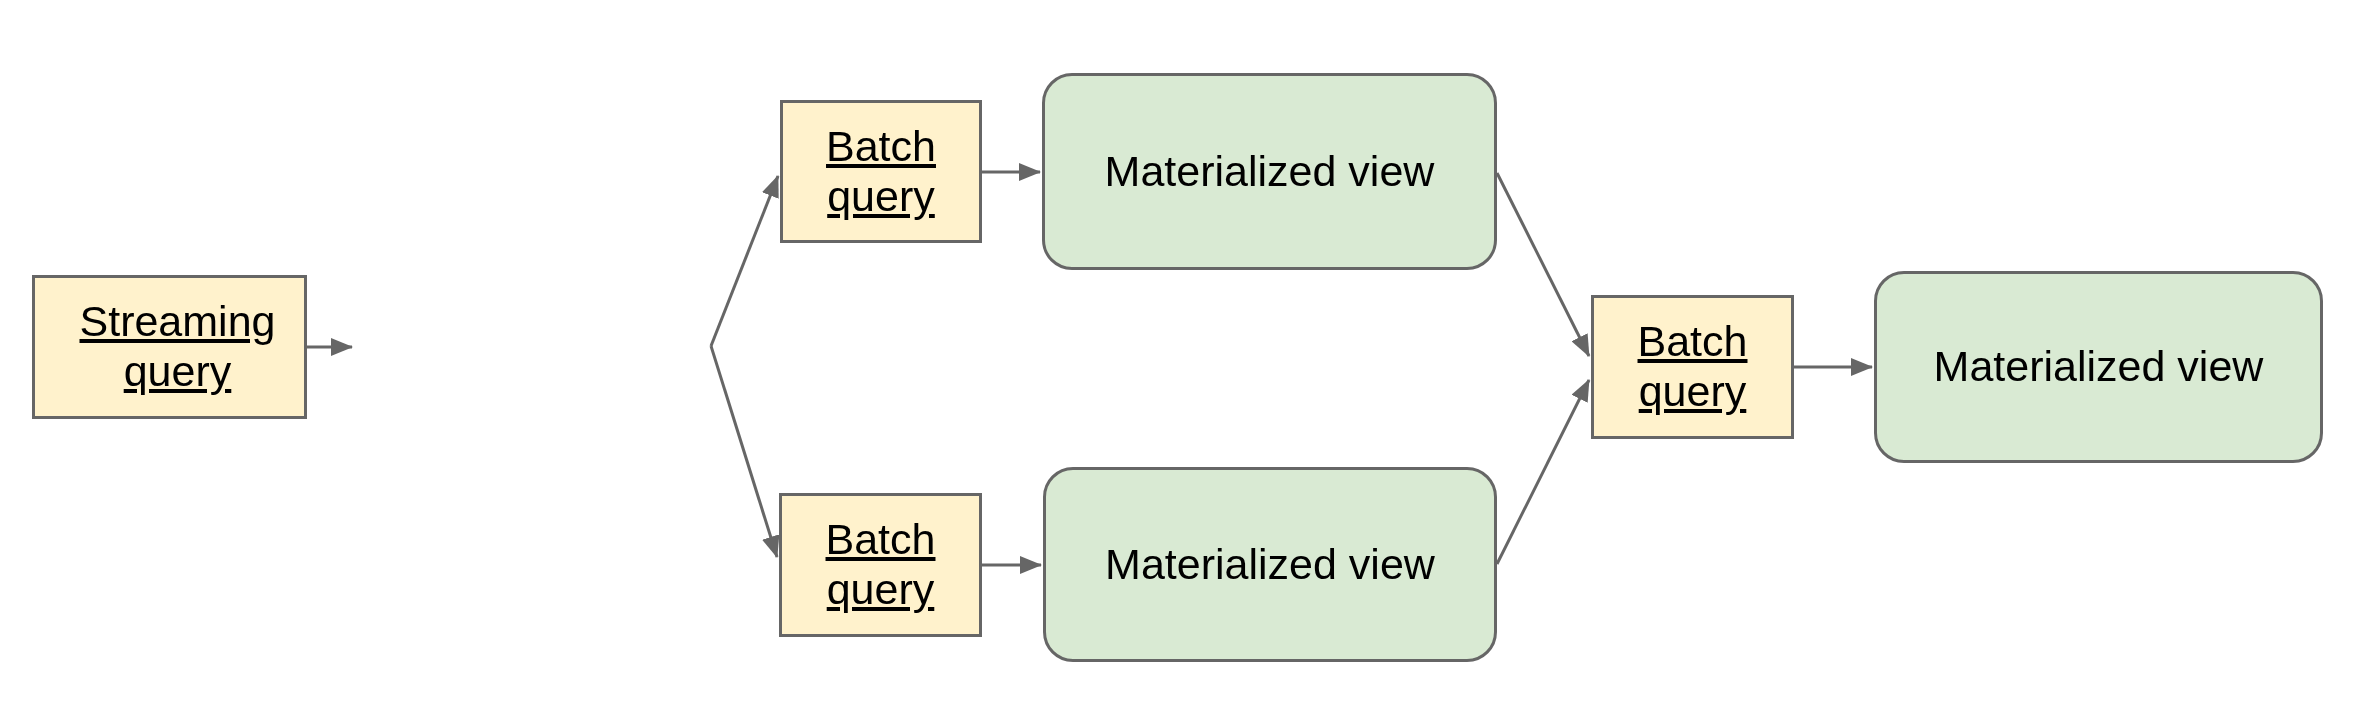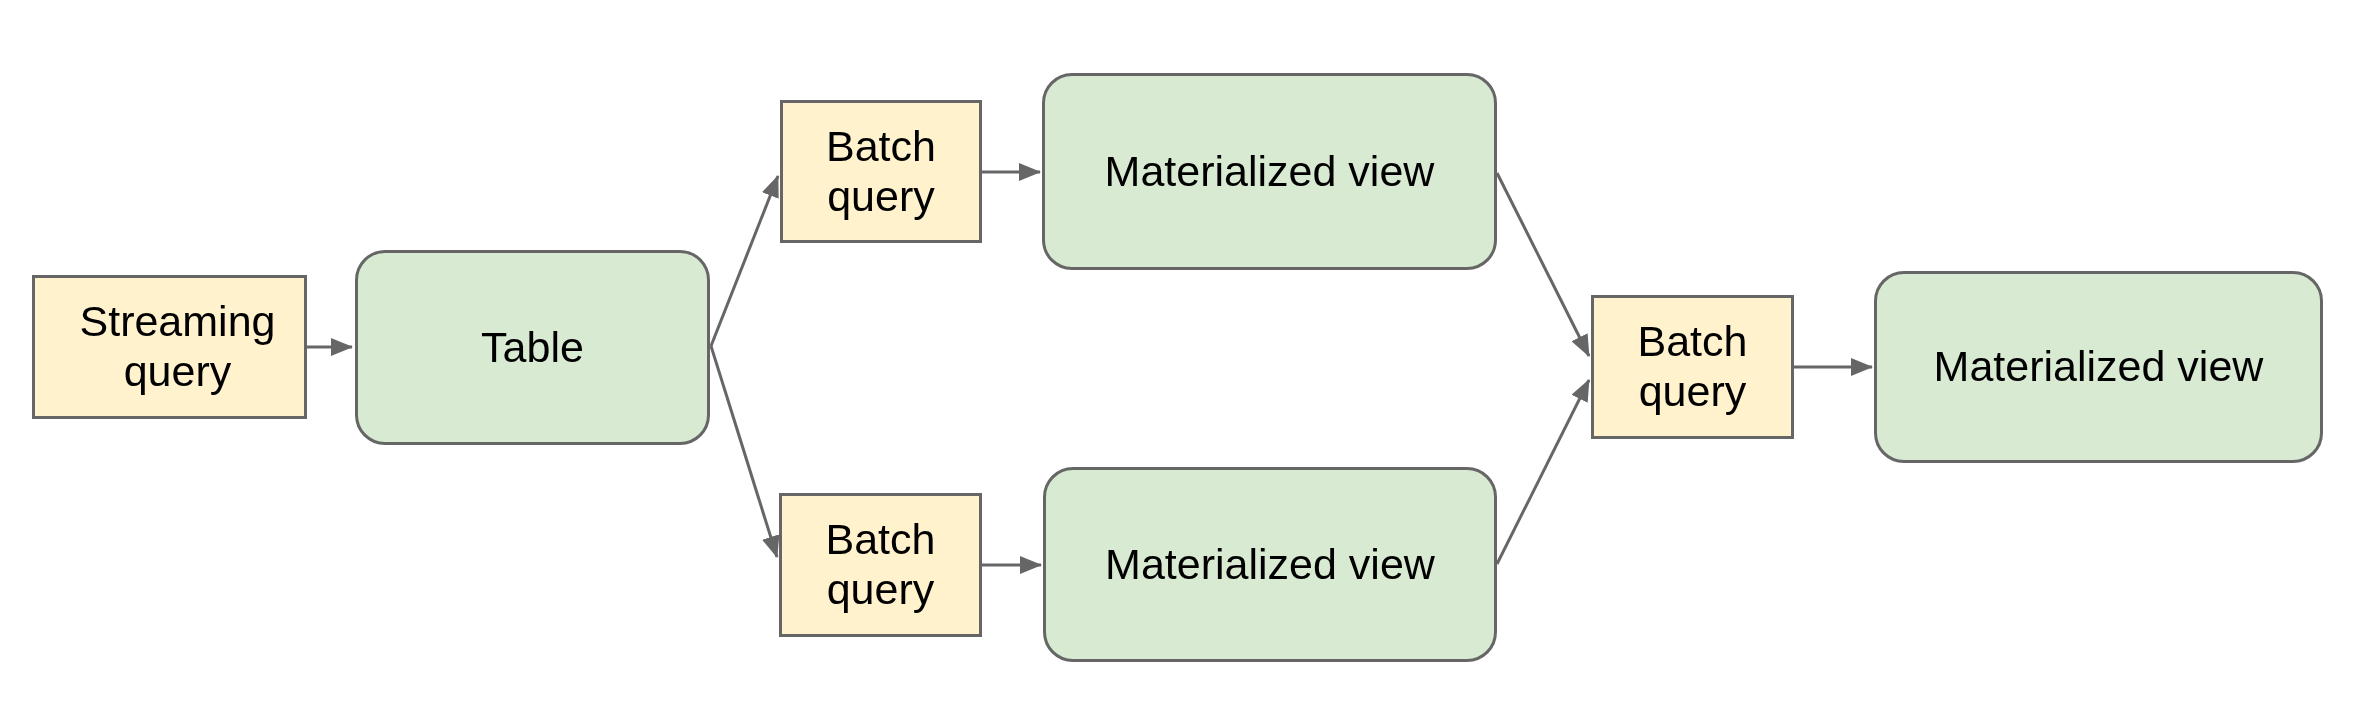--- a/index.html
+++ b/index.html
@@ -32,20 +32,21 @@
     justify-content: center;
     text-align: center;
     color: #000000;
     font-size: 43px;
     line-height: 1.16;
     padding: 0 8px;
   }
   .node.query {
     background: #FFF2CC;
     border-radius: 0;
+    text-decoration: underline;
   }
   .node.entity {
     background: #D9EAD3;
     border-radius: 30px;
   }
   
   .n-streaming      { left: 32px;   top: 275px; width: 275px; height: 144px; padding-left: 24px; }
   .n-table          { left: 355px;  top: 250px; width: 355px; height: 195px; }
   .n-bq-top         { left: 780px;  top: 100px; width: 202px; height: 143px; }
   .n-mv-top         { left: 1042px; top: 73px;  width: 455px; height: 197px; }
@@ -72,23 +73,20 @@
     <line x1="982" y1="565" x2="1041" y2="565" stroke="#666666" stroke-width="3" marker-end="url(#arrowhead)"></line>
     <line x1="1497" y1="173" x2="1589" y2="356" stroke="#666666" stroke-width="3" marker-end="url(#arrowhead)"></line>
     <line x1="1497" y1="564" x2="1589" y2="380" stroke="#666666" stroke-width="3" marker-end="url(#arrowhead)"></line>
     <line x1="1794" y1="367" x2="1872" y2="367" stroke="#666666" stroke-width="3" marker-end="url(#arrowhead)"></line>
   </svg>
 
   <div class="node query  n-streaming">
     <span>Streaming query</span>
   </div>
 
-  <div class="node entity n-table">
-    <span>Table</span>
-  </div>
 
   <div class="node query  n-bq-top">
     <span>Batch query</span>
   </div>
 
   <div class="node entity n-mv-top">
     <span>Materialized view</span>
   </div>
 
   <div class="node query  n-bq-bottom">

